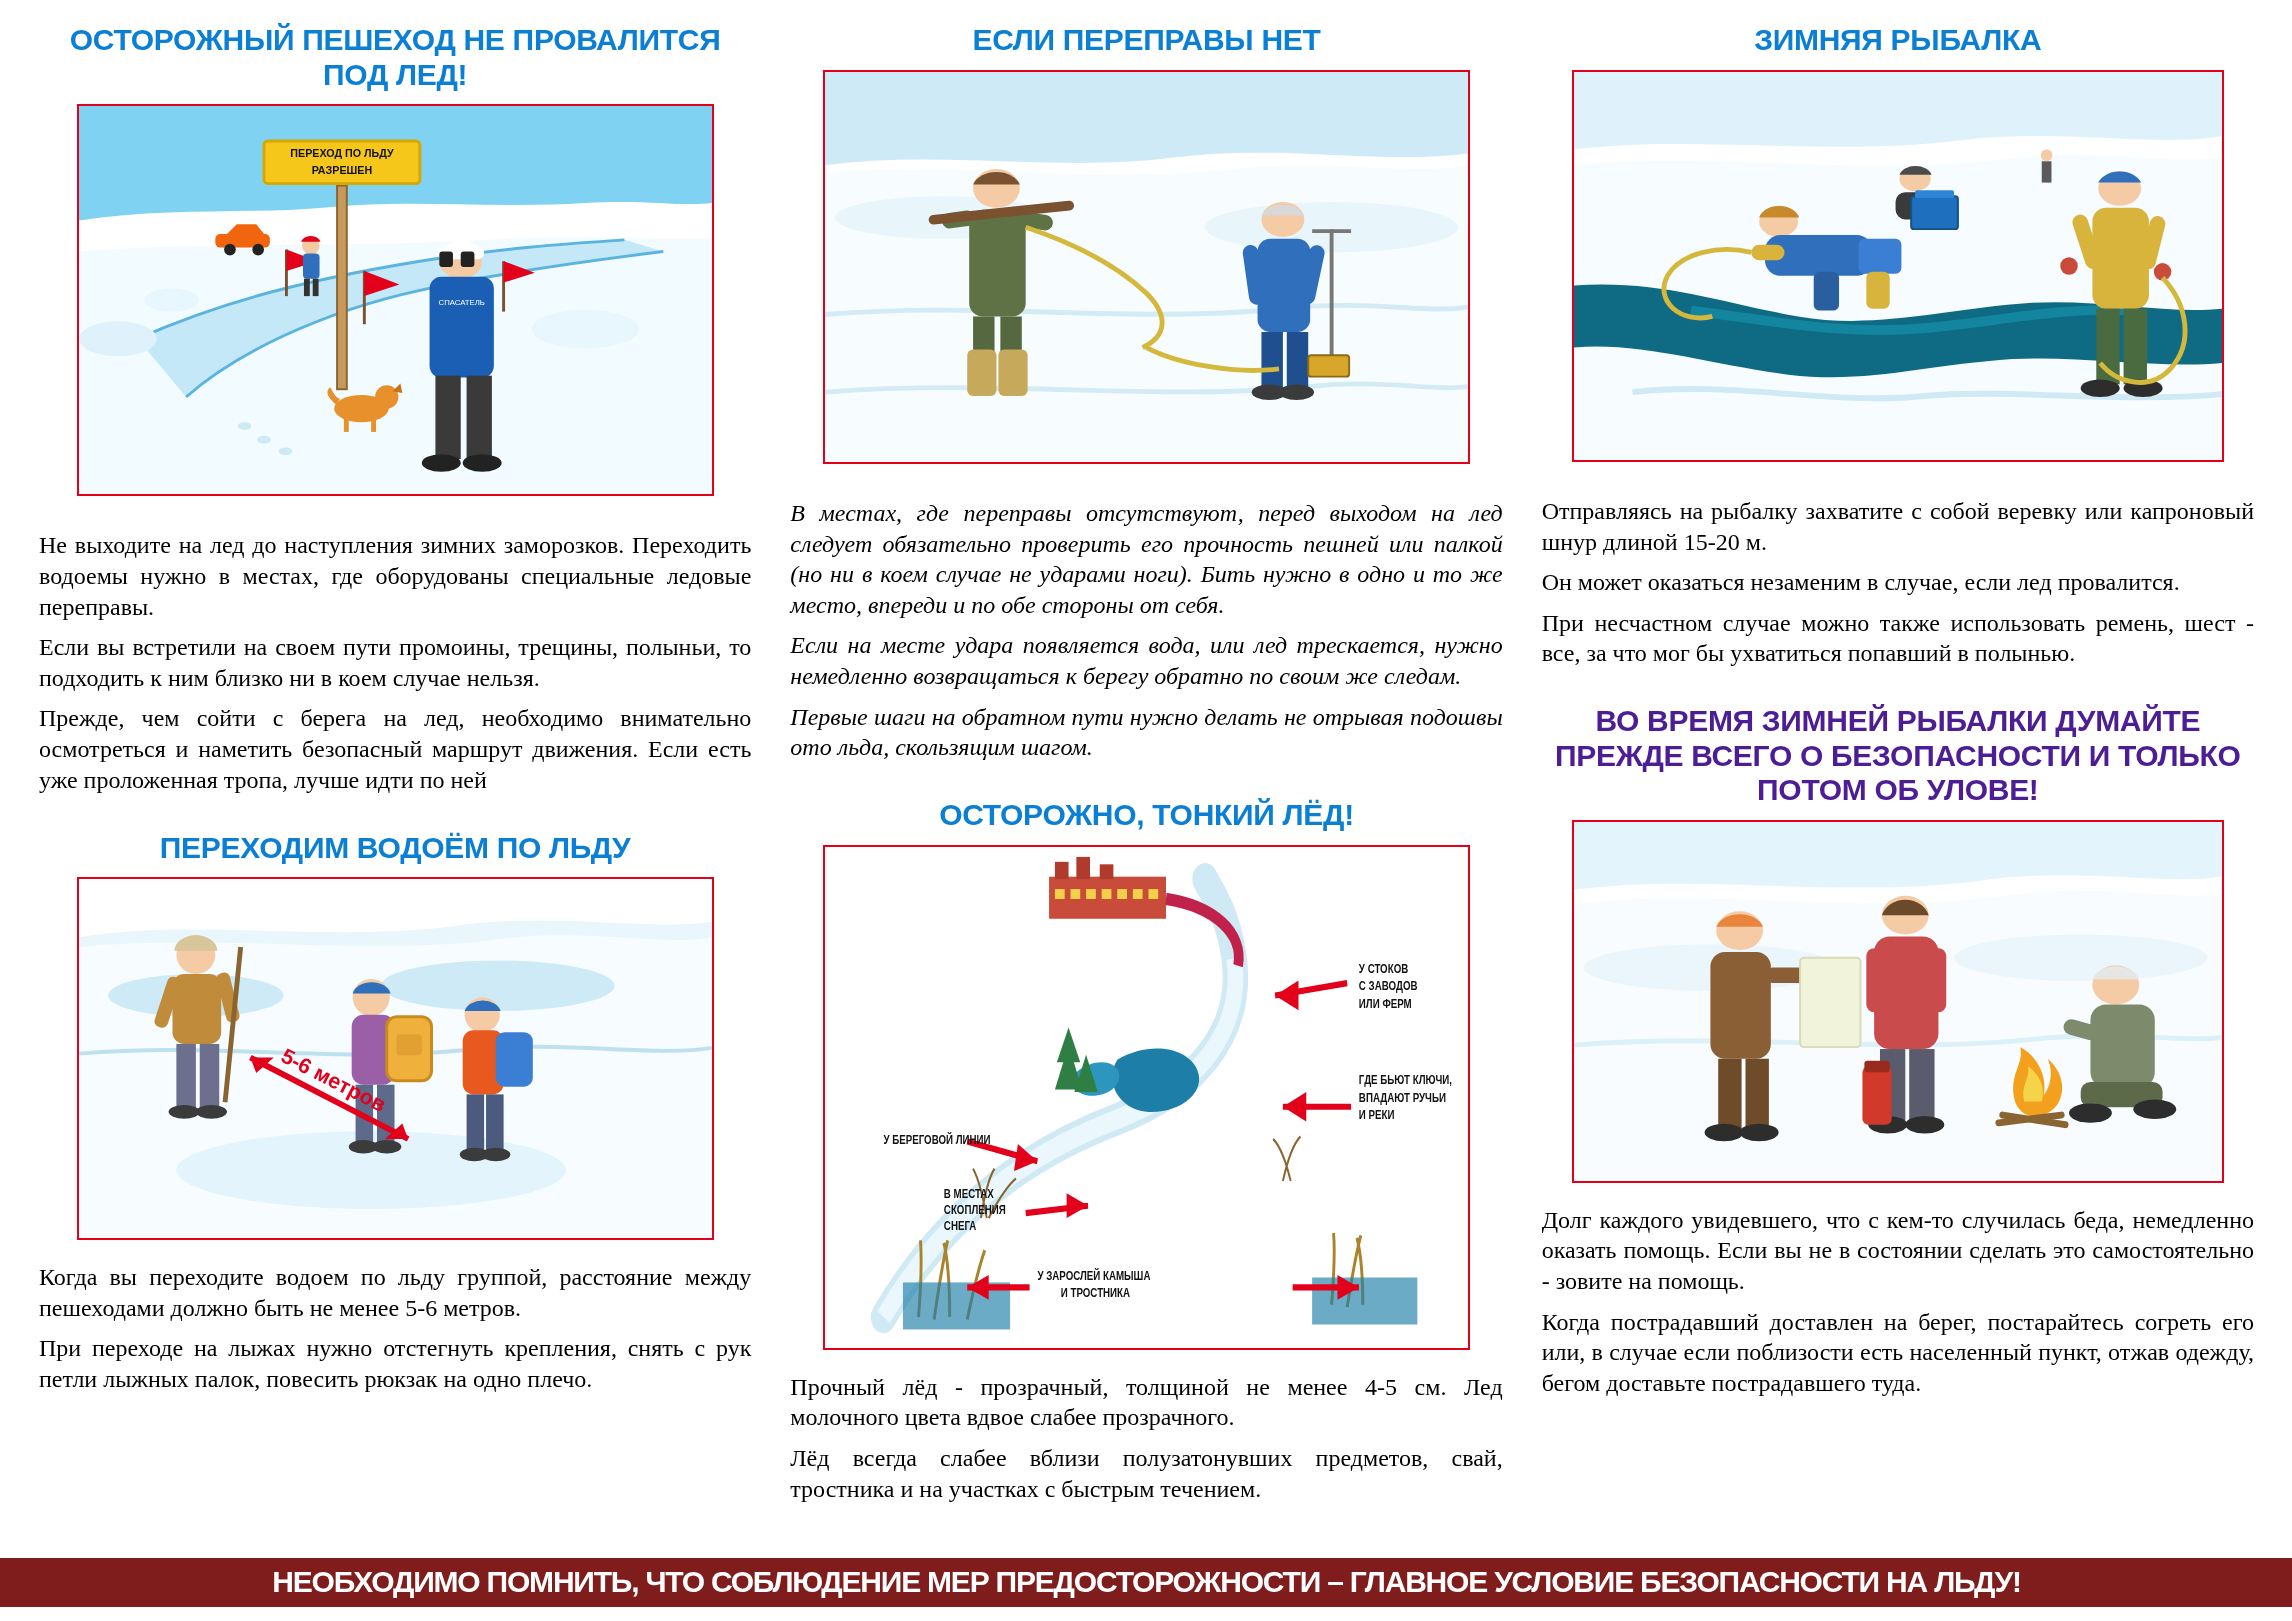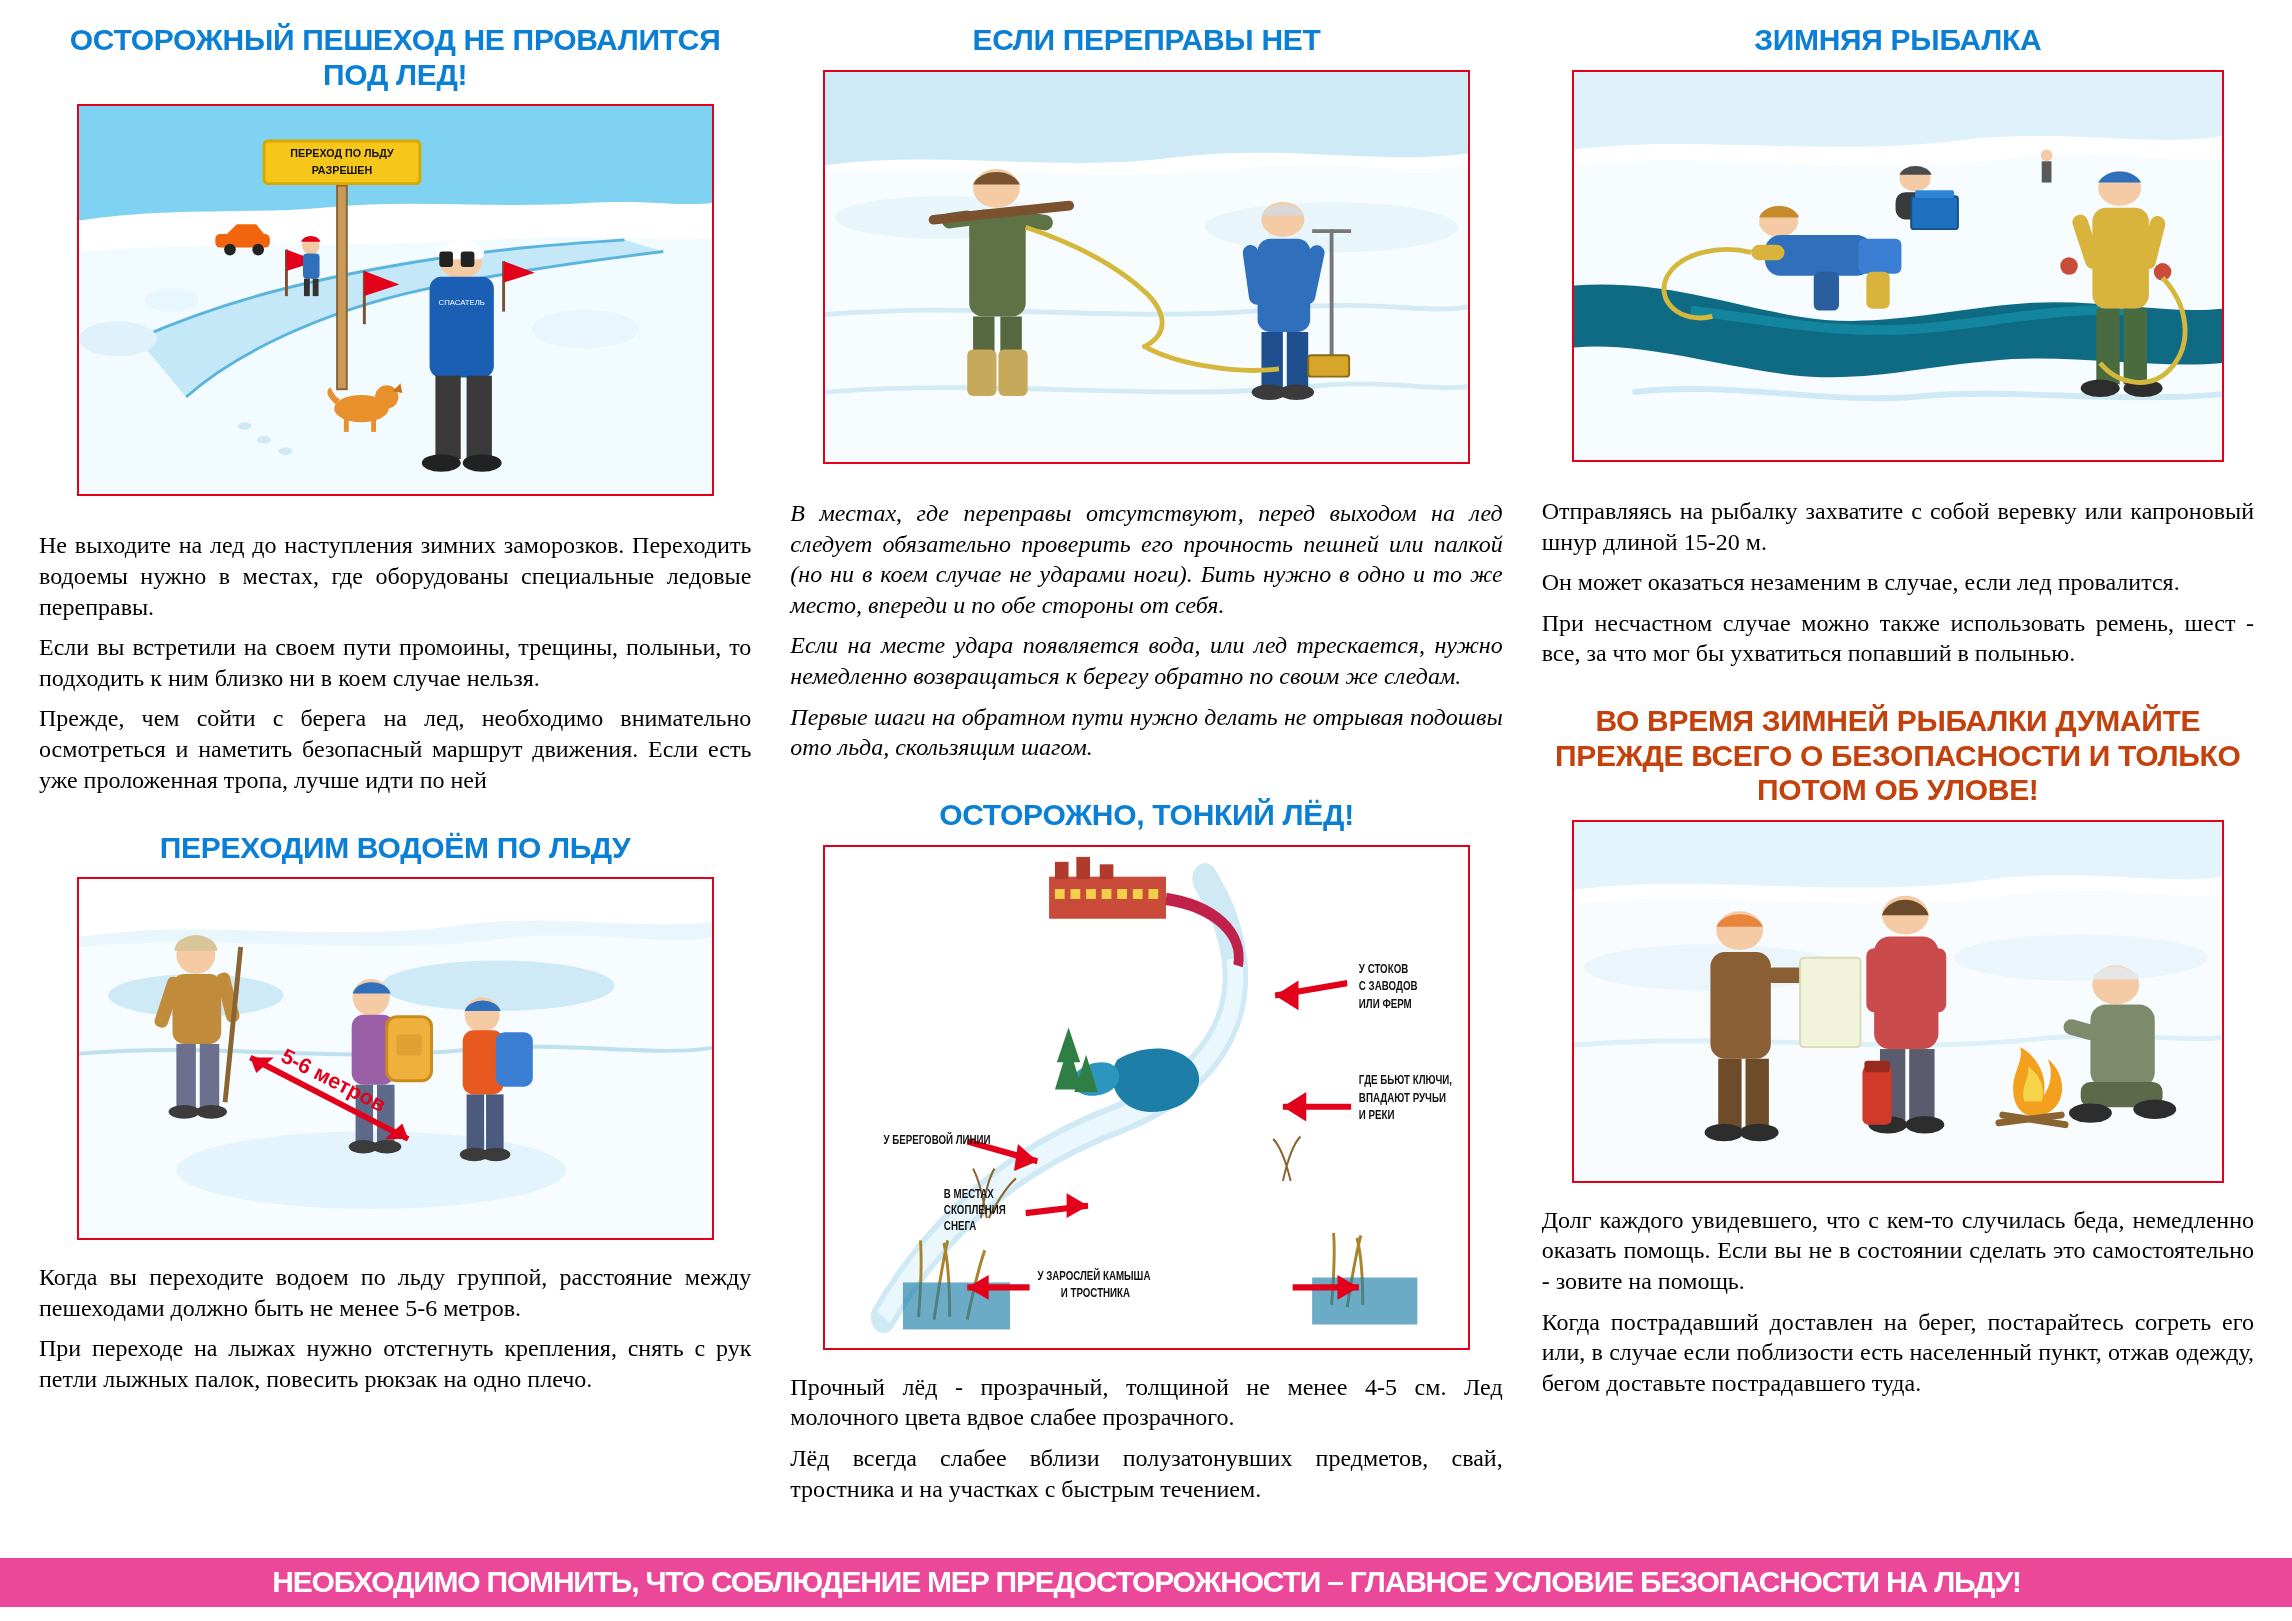--- a/index.html
+++ b/index.html
@@ -40,21 +40,21 @@
     font-family: "Liberation Sans", sans-serif;
     font-weight: bold;
     font-size: 30px;
     text-align: center;
     line-height: 1.15;
     letter-spacing: -0.3px;
     margin: 5.9px 0 11.8px 0;
     text-transform: uppercase;
   }
   .heading.red {
-    color: #c2410c;
+    color: #4c1d95;
   }
   .heading.small-gap { margin-top: 25.5px; }
 
   .figure {
     border: 2.9px solid #e2001a;
     box-sizing: border-box;
     overflow: hidden;
     position: relative;
     background: #cfe9f7;
   }
@@ -75,21 +75,21 @@
   }
   p.body.italic { font-style: italic; }
   .text-block { margin-top: 34px; }
   .text-block.tight { margin-top: 22px; }
 
   .footer-banner {
     position: absolute;
     left: 0;
     bottom: 13.7px;
     width: 2293px;
-    background: #ec4899;
+    background: #7f1d1d;
     color: #ffffff;
     font-family: "Liberation Sans", sans-serif;
     font-weight: bold;
     font-size: 30px;
     letter-spacing: -1.2px;
     text-align: center;
     padding: 6.9px 0 8.8px 0;
     box-sizing: border-box;
     white-space: nowrap;
   }

